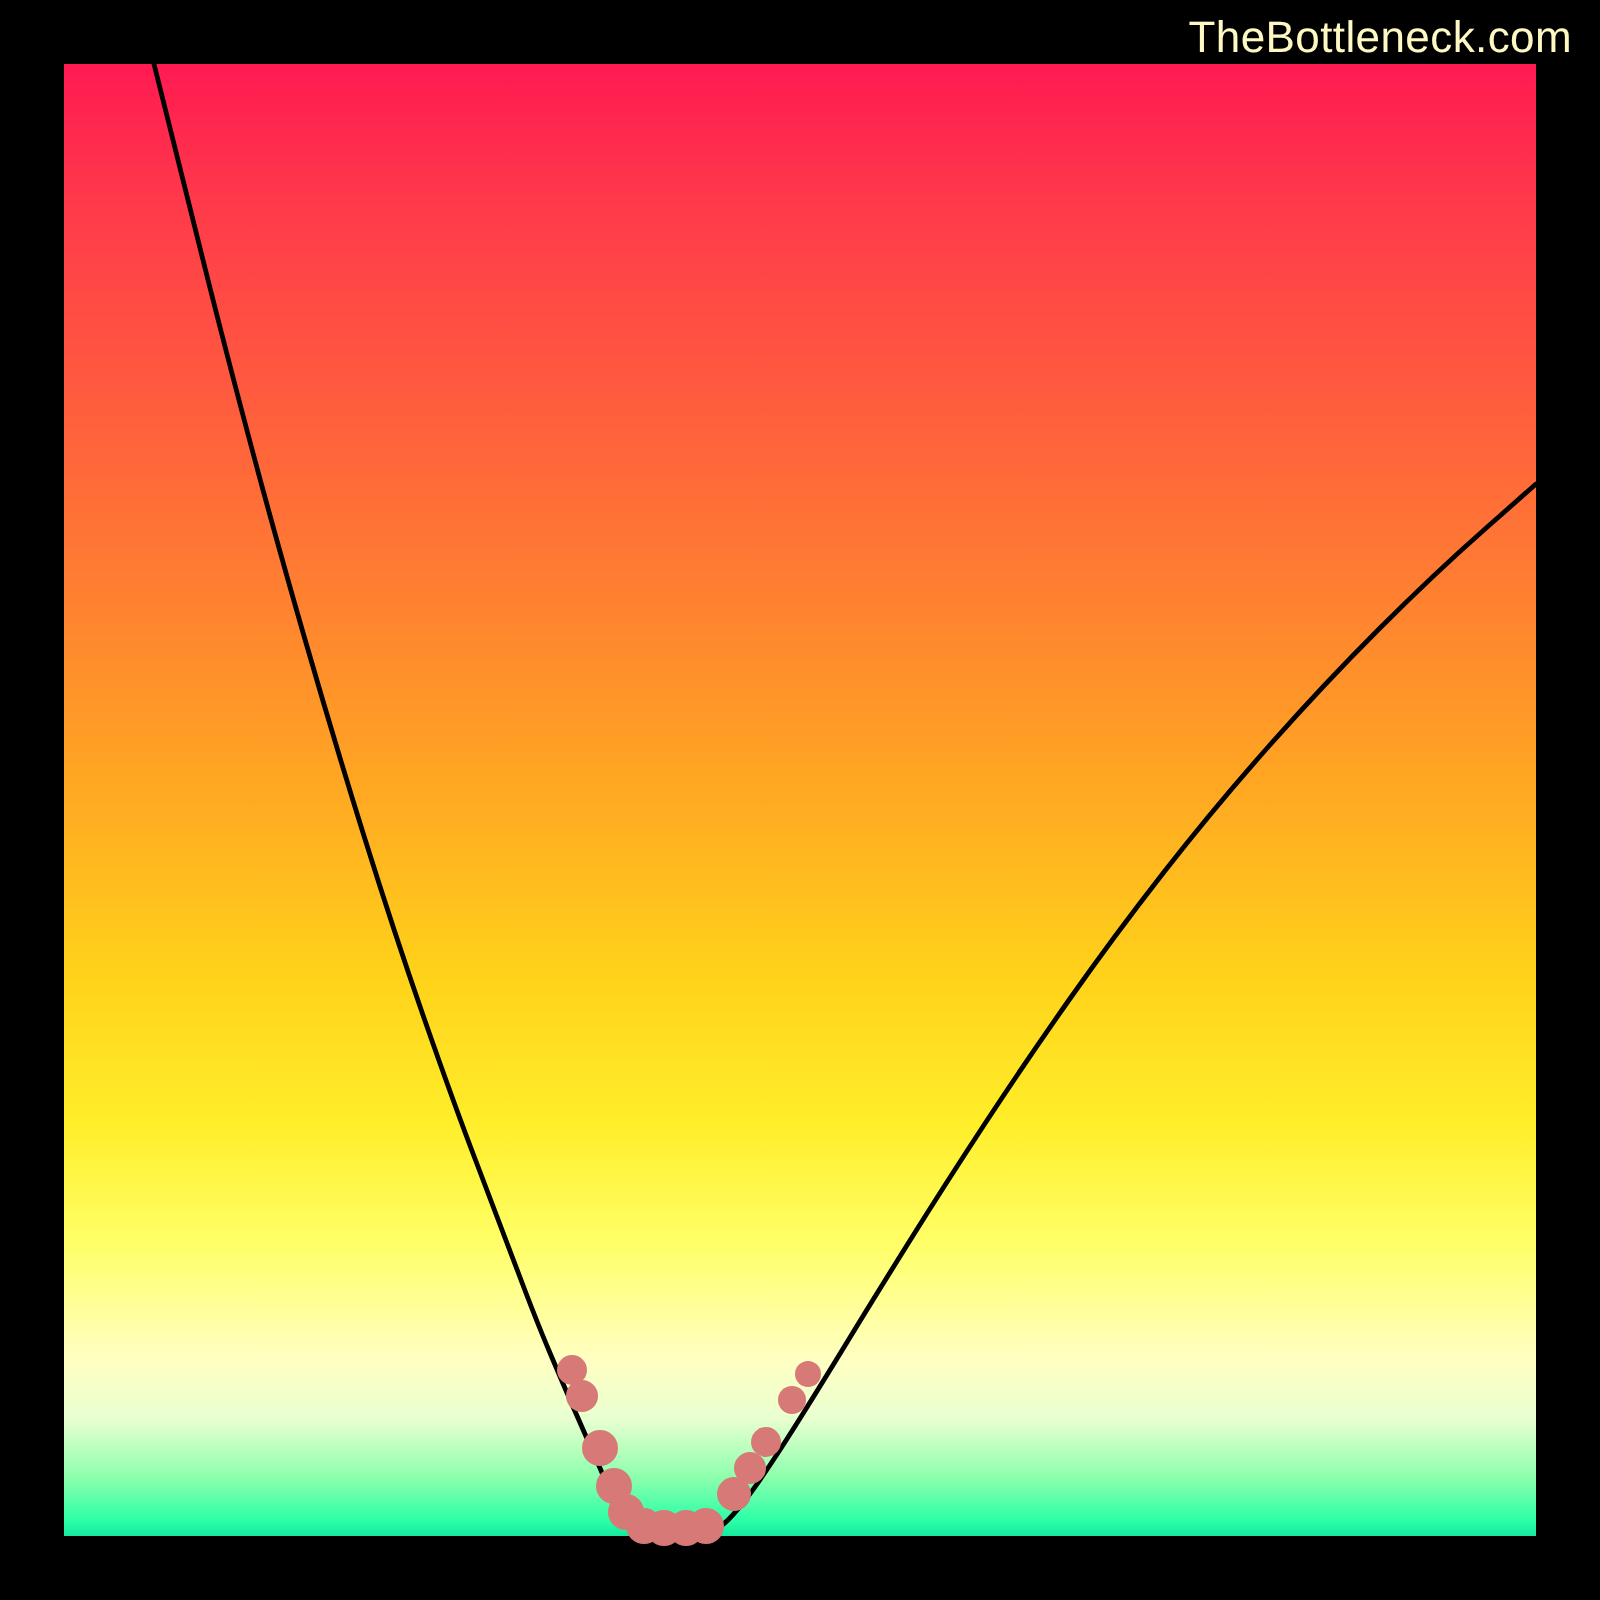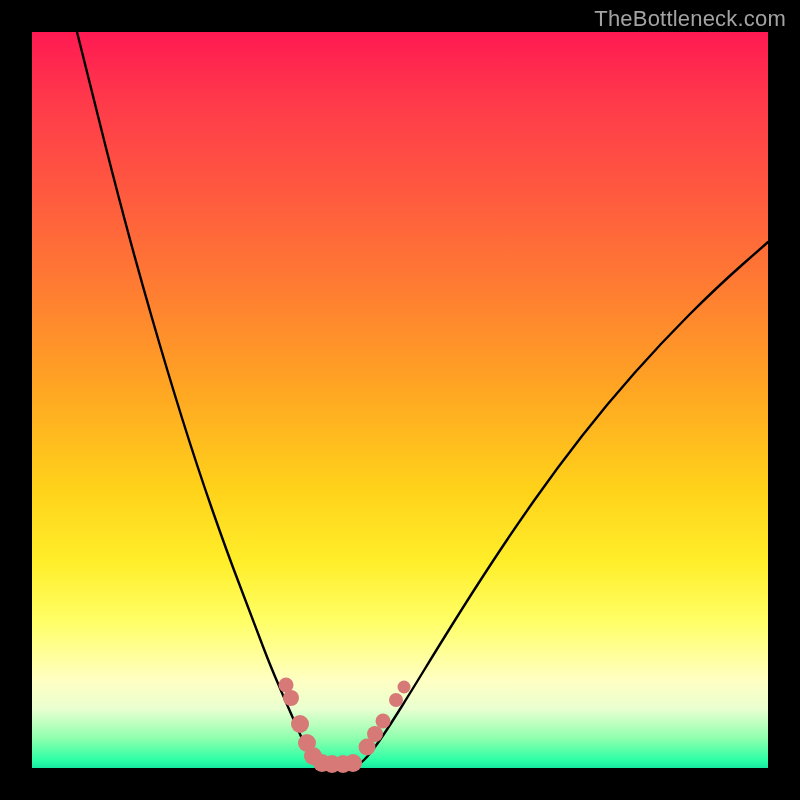--- a/index.html
+++ b/index.html
@@ -39,21 +39,21 @@
       #2affa6 99%,
       #17e8a0 100%
     );
   }
   .watermark {
     position: absolute;
     top: 6px;
     right: 14px;
     font-family: Arial, Helvetica, sans-serif;
     font-size: 22px;
-    color: #a3a3a3;
+    color: #fef9c3;
     font-weight: 500;
     letter-spacing: 0.2px;
     user-select: none;
   }
   svg.curve-layer {
     position: absolute;
     top: 32px;
     left: 32px;
     width: 736px;
     height: 736px;

